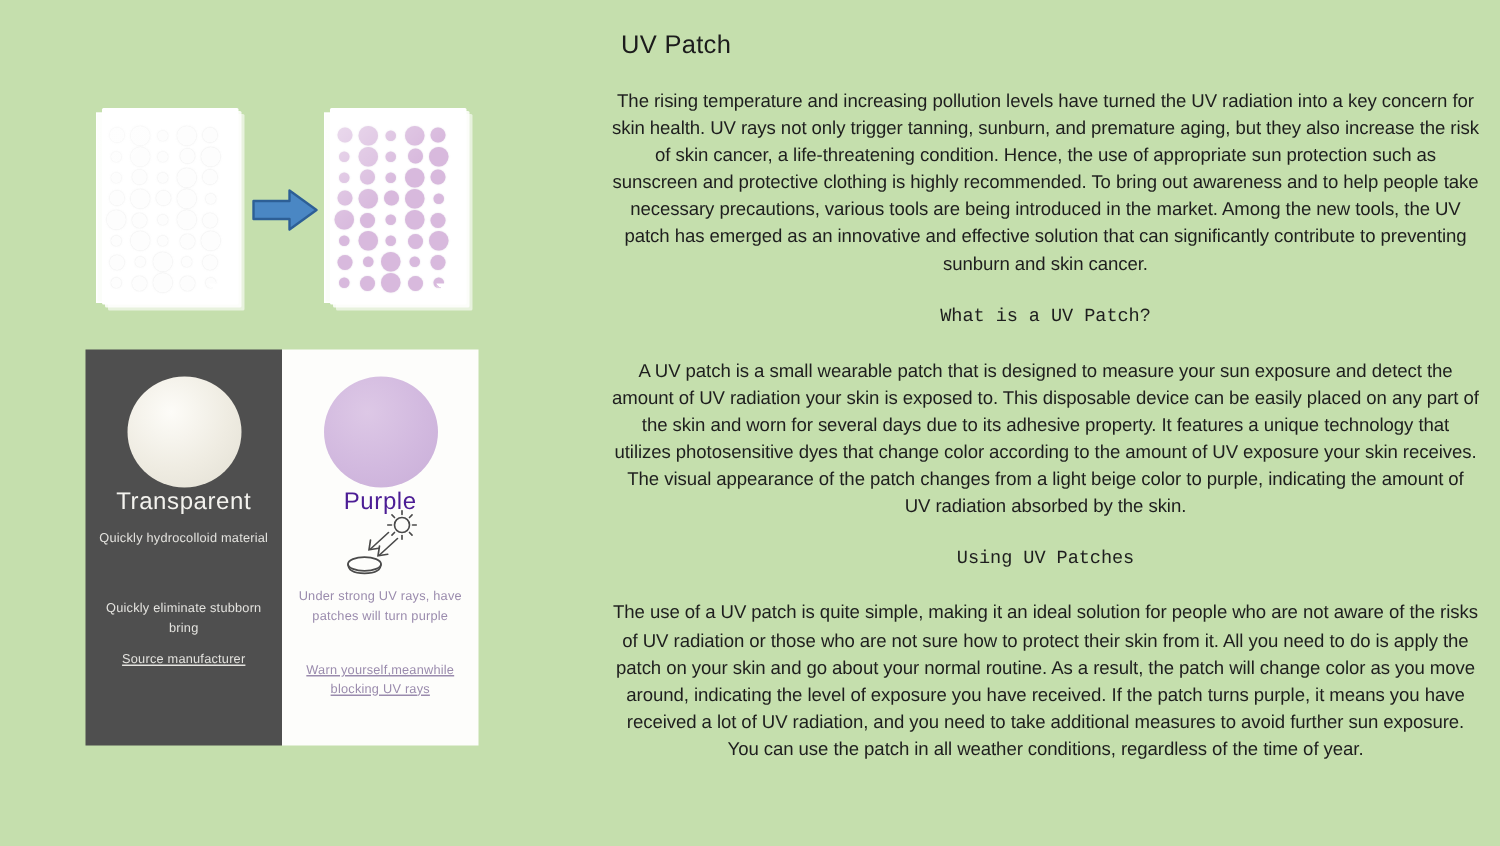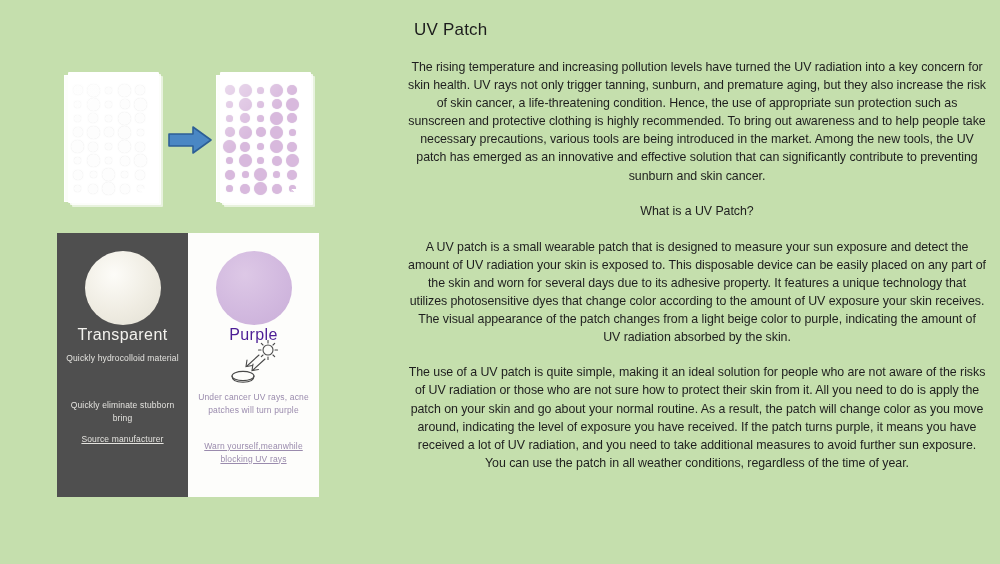--- a/index.html
+++ b/index.html
@@ -206,20 +206,21 @@
   .para {
     font-size: 12.4px;
     line-height: 18.1px;
     color: #1e1e1e;
     margin: 0 0 17px 0;
     text-align: center;
     letter-spacing: -0.05px;
   }
   .para.heading {
     margin-bottom: 18px;
+    font-family: Liberation Mono, monospace;
   }
   .para.last { margin-bottom: 0; }
 </style>
 </head>
 <body>
 
 <div class="page">
 
   <div class="left-col">
 
@@ -373,32 +374,33 @@
             <line x1="40" y1="16" x2="38.3" y2="17.7"></line>
             <line x1="36" y1="16" x2="24" y2="27"></line>
             <polyline points="24,21 23,27.5 29.5,26.5"></polyline>
             <line x1="42" y1="20" x2="30" y2="31"></line>
             <polyline points="30,25 29,31.5 35.5,30.5"></polyline>
             <ellipse cx="20" cy="37" rx="11" ry="4.6"></ellipse>
             <path d="M9 37 C9 41 12 43.2 20 43.2 C28 43.2 31 41 31 37"></path>
           </svg>
         </div>
 
-        <div class="panel-body b1">Under cancer UV rays, acne patches will turn purple</div>
+        <div class="panel-body b1">Under strong UV rays, have patches will turn purple</div>
         <div class="panel-body b2">Warn yourself,meanwhile blocking UV rays</div>
       </div>
     </div>
   </div>
 
   <div class="article">
     <h1 class="article-title">UV Patch</h1>
 
     <p class="para">The rising temperature and increasing pollution levels have turned the UV radiation into a key concern for skin health. UV rays not only trigger tanning, sunburn, and premature aging, but they also increase the risk of skin cancer, a life-threatening condition. Hence, the use of appropriate sun protection such as sunscreen and protective clothing is highly recommended. To bring out awareness and to help people take necessary precautions, various tools are being introduced in the market. Among the new tools, the UV patch has emerged as an innovative and effective solution that can significantly contribute to preventing sunburn and skin cancer.</p>
 
     <p class="para heading">What is a UV Patch?</p>
 
     <p class="para">A UV patch is a small wearable patch that is designed to measure your sun exposure and detect the amount of UV radiation your skin is exposed to. This disposable device can be easily placed on any part of the skin and worn for several days due to its adhesive property. It features a unique technology that utilizes photosensitive dyes that change color according to the amount of UV exposure your skin receives. The visual appearance of the patch changes from a light beige color to purple, indicating the amount of UV radiation absorbed by the skin.</p>
 
+    <p class="para heading">Using UV Patches</p>
 
     <p class="para last">The use of a UV patch is quite simple, making it an ideal solution for people who are not aware of the risks of UV radiation or those who are not sure how to protect their skin from it. All you need to do is apply the patch on your skin and go about your normal routine. As a result, the patch will change color as you move around, indicating the level of exposure you have received. If the patch turns purple, it means you have received a lot of UV radiation, and you need to take additional measures to avoid further sun exposure. You can use the patch in all weather conditions, regardless of the time of year.</p>
   </div>
 
 </div>
 
 </body></html>

